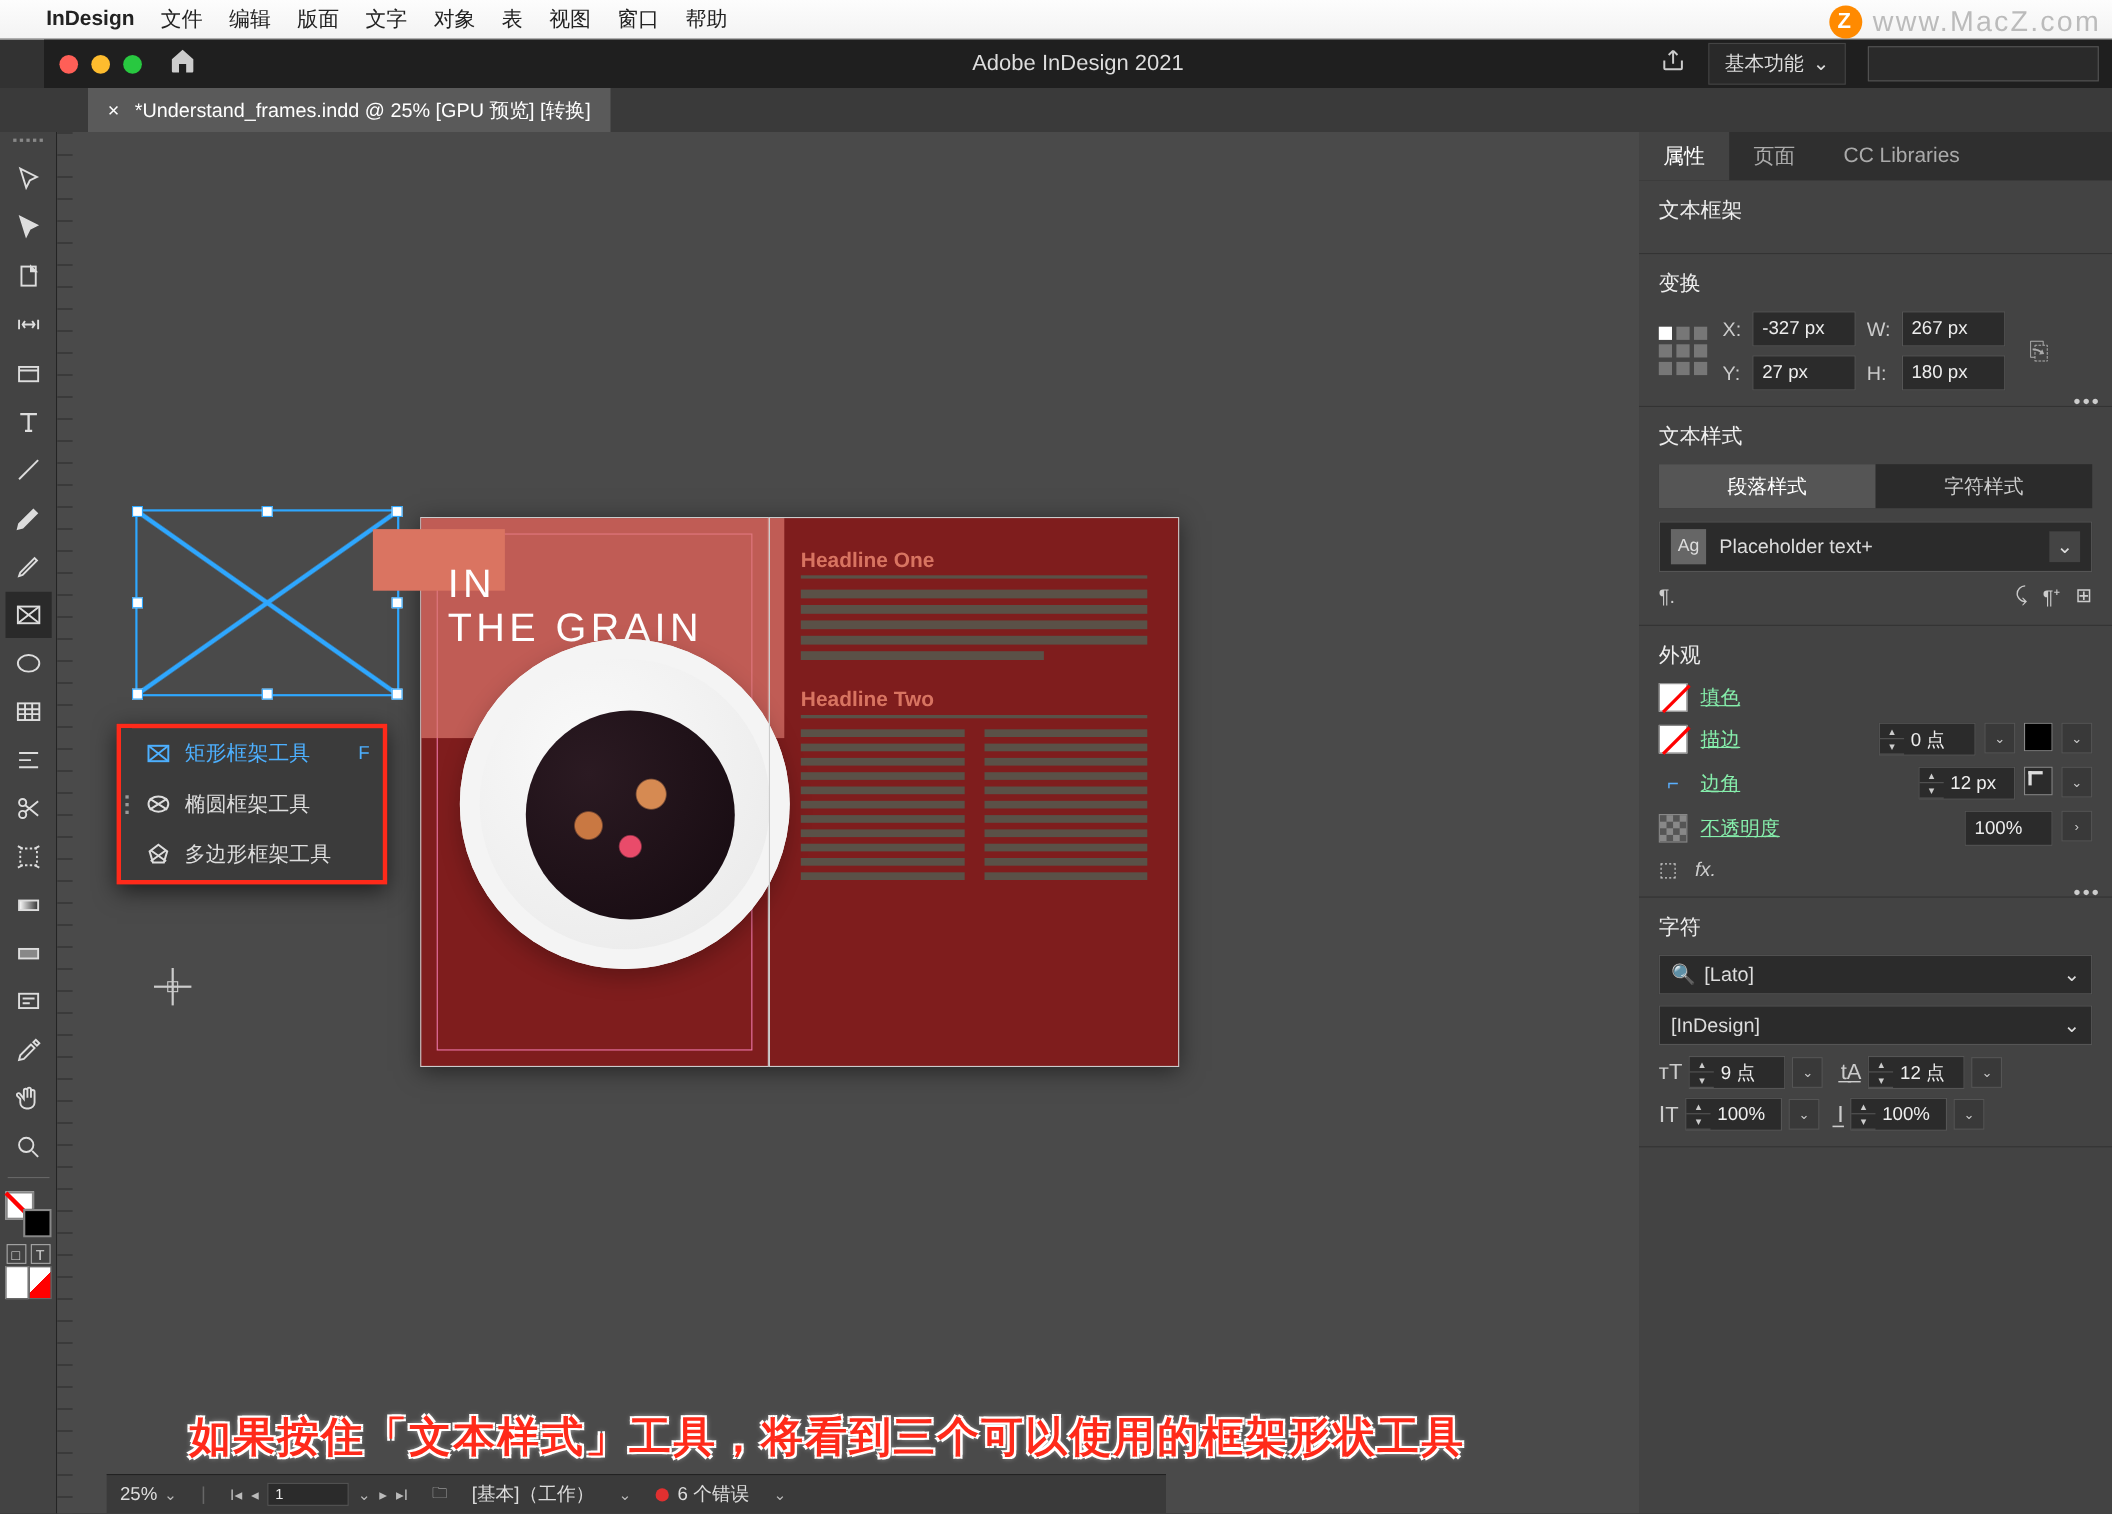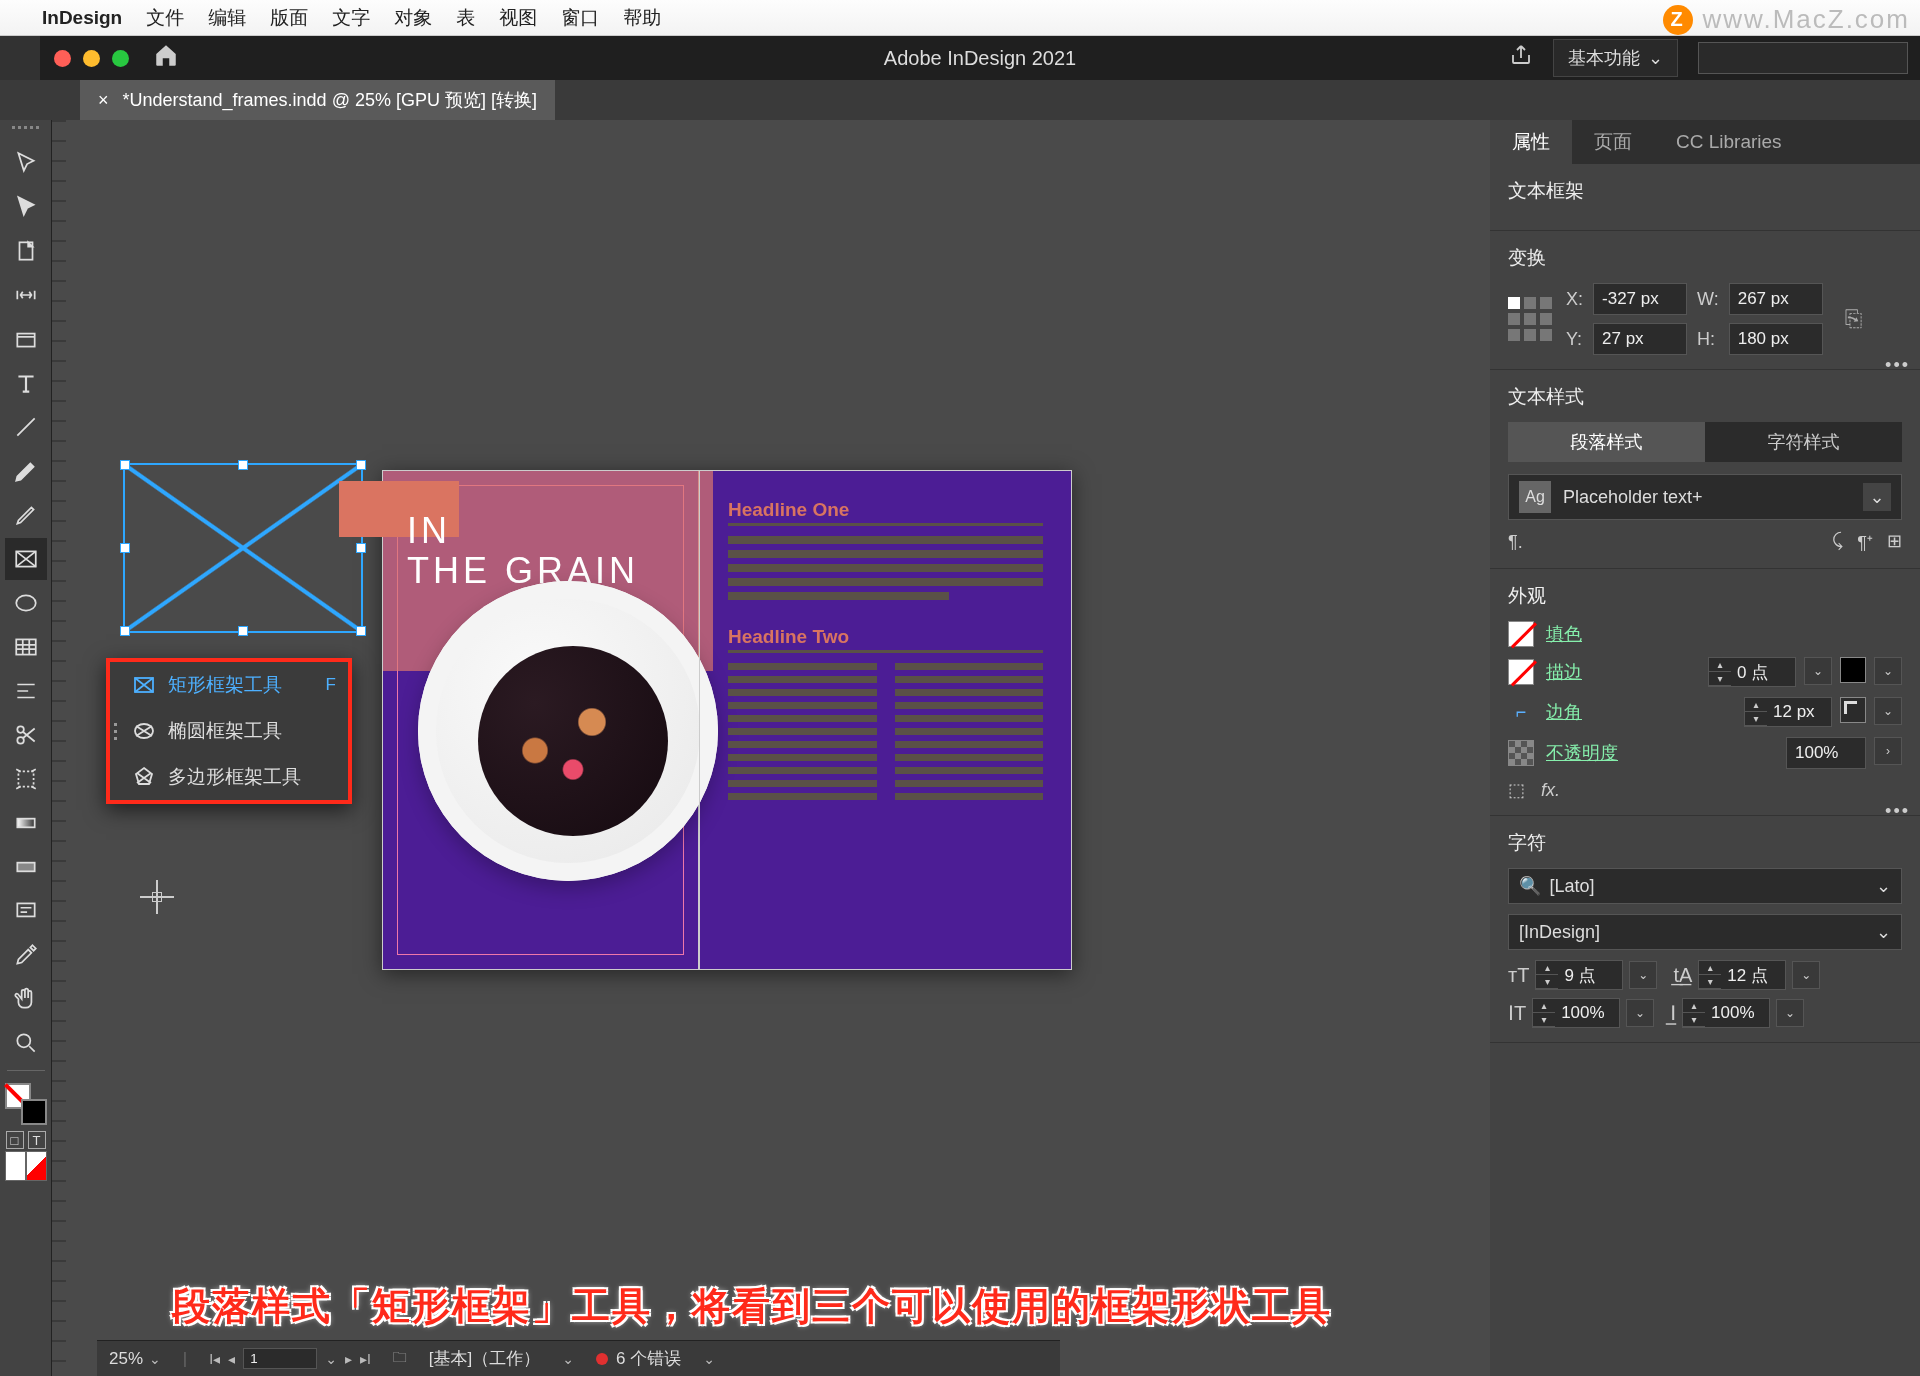--- a/index.html
+++ b/index.html
@@ -46,21 +46,21 @@
 .fmt-row{display:flex;gap:4px;margin-top:4px;}
 .fmt-row span{width:18px;height:18px;border:1px solid #aaa;display:flex;align-items:center;justify-content:center;font-size:13px;color:#ddd;}
 .mode-row{width:42px;height:30px;display:flex;}
 .mode-row span{flex:1;border:1px solid #666;}
 
 
 .canvas-wrap { flex: 1; background: #4a4a4a; position: relative; overflow: hidden; }
 .canvas-wrap::before{content:"";position:absolute;left:0;top:0;width:14px;height:100%;background:repeating-linear-gradient(#3a3a3a 0,#3a3a3a 2px,#4a4a4a 2px,#4a4a4a 20px);}
 .canvas-wrap::after{content:"";position:absolute;left:0;right:0;top:0;height:2px;}
 
-.spread { position: absolute; left: 330px; top: 350px; width: 690px; height: 500px; background: #4c1d95; box-shadow: 0 4px 20px rgba(0,0,0,.5); display:flex; }
+.spread { position: absolute; left: 330px; top: 350px; width: 690px; height: 500px; background: #7f1d1d; box-shadow: 0 4px 20px rgba(0,0,0,.5); display:flex; }
 .page { flex:1; border:1px solid #ccc; position:relative; padding:20px;}
 .page.left { padding:0; }
 .hero-block { position:absolute; left:0; top:0; width: 330px; height: 200px; background: rgba(220,120,110,0.7); }
 .hero-overlay{ position:absolute; left:-44px; top:10px; width:120px; height:56px; background:#da7461;}
 .hero-text { position:absolute; left:24px; top:40px; color:#fff; font-size:36px; font-weight:300; letter-spacing:4px; line-height:1.1;}
 .bowl { position:absolute; left:35px; top:110px; width:300px; height:300px; border-radius:50%; background:radial-gradient(circle at 40% 35%, #fafafa, #e6e6e6); box-shadow: 0 8px 20px rgba(0,0,0,.25), inset 0 0 0 18px #f4f4f4; }
 .berries { position:absolute; left:95px; top:175px; width:190px; height:190px; border-radius:50%; background: radial-gradient(circle at 30% 30%, #2b1a22, #150a10); overflow:hidden;}
 .berries::before{content:"";position:absolute;inset:0;background:radial-gradient(circle at 60% 40%, #d68a52 0, #d68a52 8%, transparent 9%), radial-gradient(circle at 30% 55%, #c97842 0, #c97842 7%, transparent 8%), radial-gradient(circle at 50% 65%, #e94b6a 0, #e94b6a 6%, transparent 7%);}
 .left-margin{position:absolute;inset:14px;border:1px solid #e7a;}
 .frame-sel{position:absolute;left:-260px;top:-8px;width:240px;height:170px;border:2px solid #2ea7ff;}
@@ -448,21 +448,21 @@
               <div></div>
               <div></div>
               <div></div>
               <div></div>
               <div></div>
             </div>
         </div>
       </div>
     </div>
 
-    <div class="caption">段落样式「矩形框架」工具，将看到三个可以使用的框架形状工具</div>
+    <div class="caption">如果按住「文本样式」工具，将看到三个可以使用的框架形状工具</div>
 
     <div class="statusbar">
       <div class="zoom">
           <span>25%</span> 
           <span class="nav-ic">⌄</span>
         </div>
       <span class="sep">|</span>
       <div class="pager">
         <span class="nav-ic">I◂</span>
         <span class="nav-ic">◂</span>

